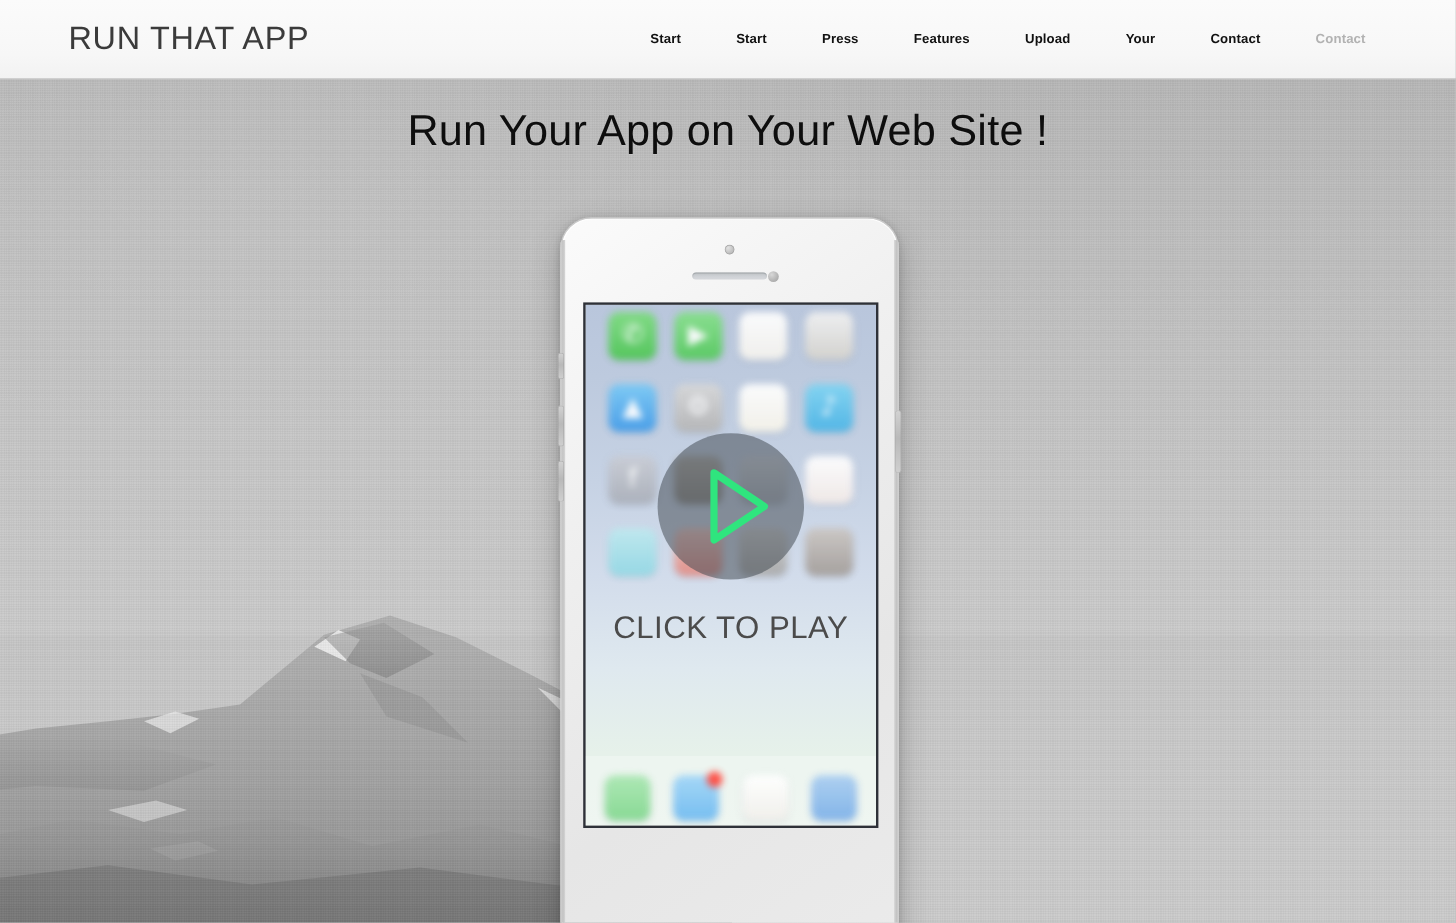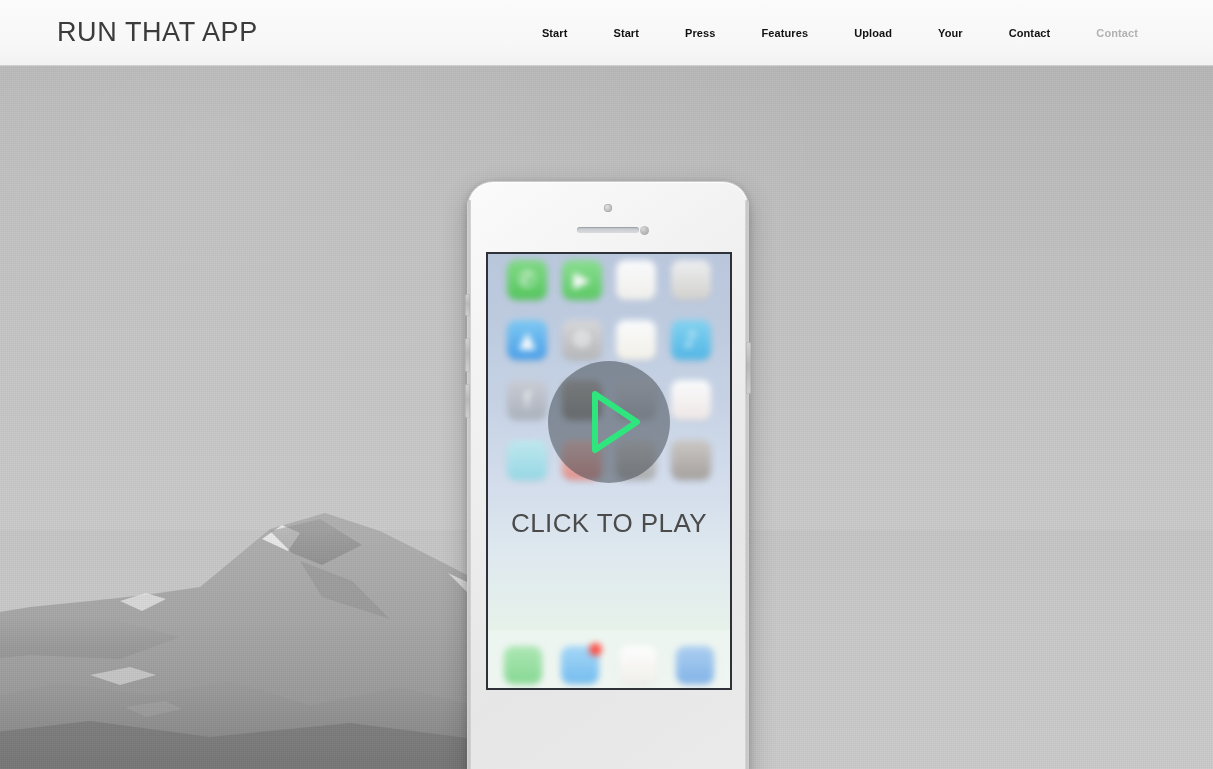--- a/index.html
+++ b/index.html
@@ -301,20 +301,21 @@
       <path d="M330,92 L382,112 L420,150 L352,128 Z" fill="#8d8d8d" opacity=".45"></path>
       <path d="M0,152 L70,144 L140,150 L210,168 L150,190 L60,186 L0,192 Z" fill="url(#mtB)" opacity=".45"></path>
 
       <path d="M0,232 L90,214 L180,226 L260,212 L340,236 L430,218 L520,240 L640,222 L640,300 L0,300 Z" fill="url(#mtC)" opacity=".75"></path>
       <path d="M0,266 L120,252 L240,268 L380,254 L520,272 L640,258 L640,300 L0,300 Z" fill="#6f6f6f" opacity=".55"></path>
     </svg>
   </div>
 
   <div class="hero-grain"></div>
 
+  <h1 class="hero-title">Run Your App on Your Web Site !</h1>
 
   <div class="phone-stage">
     <div class="phone">
 
       <div class="phone-rail left"></div>
       <div class="phone-rail right"></div>
 
       <div class="side-btn mute"></div>
       <div class="side-btn vol-up"></div>
       <div class="side-btn vol-down"></div>

